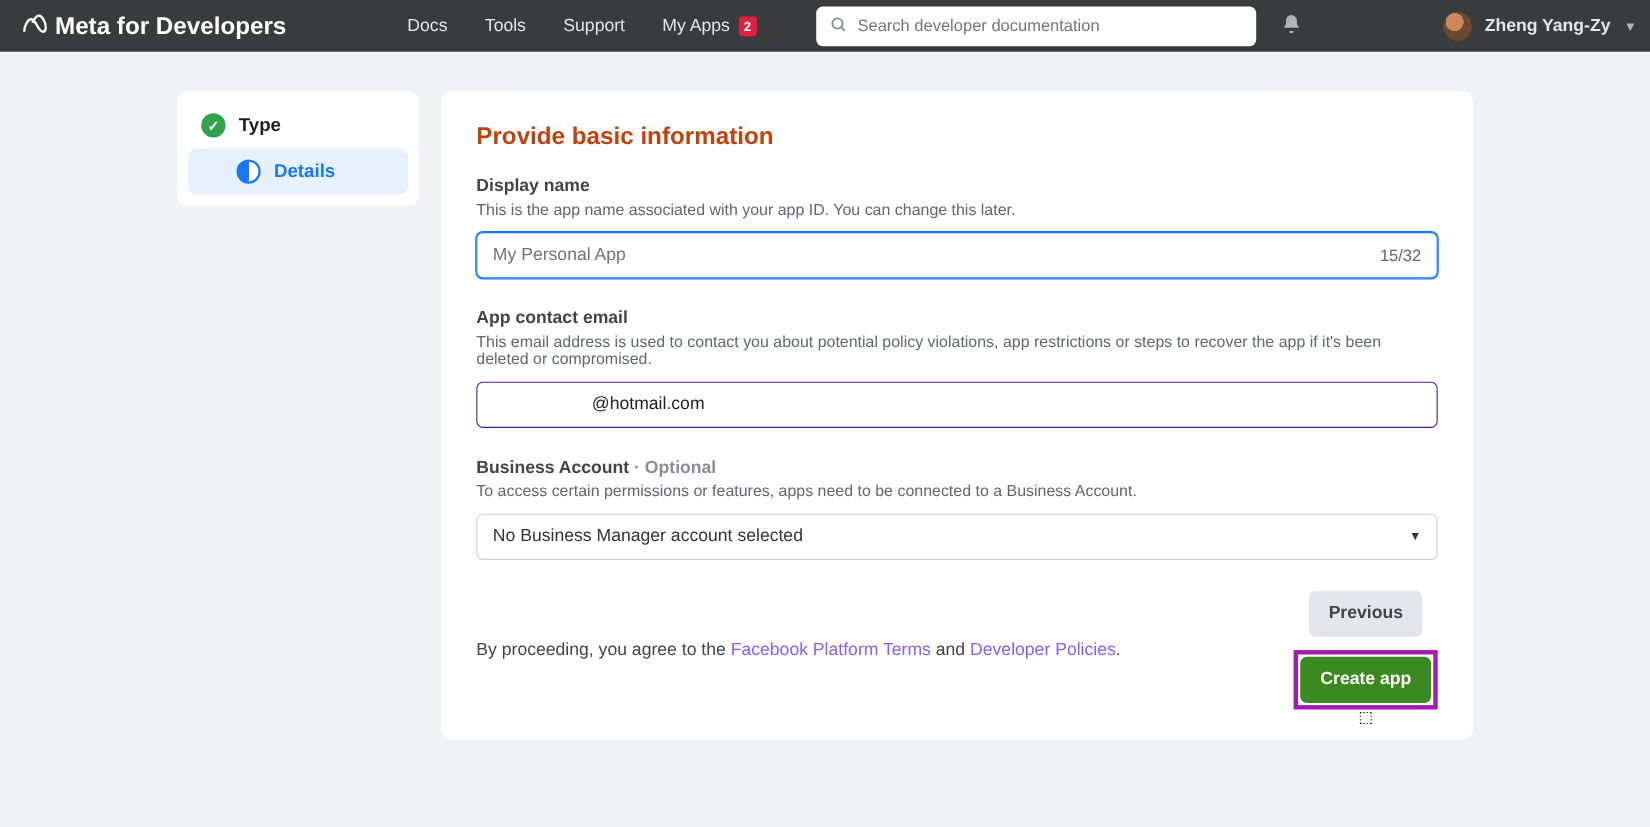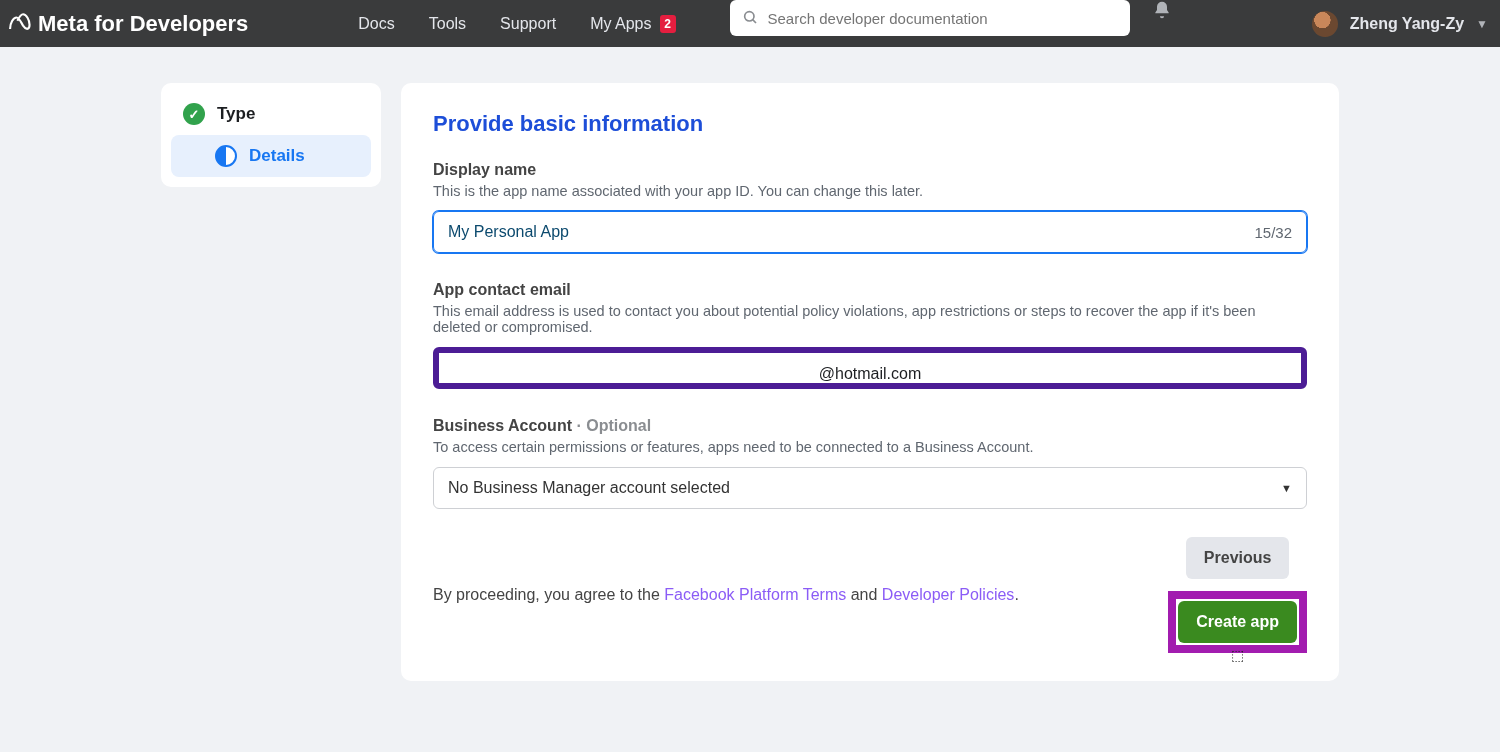--- a/index.html
+++ b/index.html
@@ -6,21 +6,22 @@
     body {
       font-family: -apple-system, BlinkMacSystemFont, "Segoe UI", Helvetica, Arial, sans-serif;
       background: #f0f2f5;
       color: #1c1e21;
       font-size: 14px;
     }
     .topnav {
       background: #3a3b3c;
       height: 47px;
       display: flex;
-      padding: 0 12px 0 4px;
+      align-items: center;
+      padding: 0 12px 0 16px;
       color: #e4e6eb;
     }
     .brand {
       display: flex;
       align-items: center;
       gap: 6px;
       font-size: 22px;
       font-weight: 600;
       color: #fff;
       padding-left: 2px;
@@ -117,21 +118,21 @@
       border: 2px solid #1877f2;
     }
 
     .card {
       width: 938px;
       background: #fff;
       border-radius: 10px;
       padding: 28px 32px 28px 32px;
     }
     .card h1 {
-      font-size: 22px; font-weight: 700; color: #1d4ed8;
+      font-size: 22px; font-weight: 700; color: #c2410c;
       margin-bottom: 24px;
     }
     .fieldlabel {
       font-size: 16px; font-weight: 700; color: #444;
       margin-bottom: 4px;
     }
     .optional { color: #8a8d91; font-weight: 600; }
     .helptext {
       font-size: 14.5px; color: #606770;
       margin-bottom: 12px;
@@ -140,26 +141,25 @@
 
     .inputwrap {
       border: 1px solid #1877f2;
       border-radius: 6px;
       padding: 0 14px;
       height: 42px;
       display:flex; align-items:center;
       box-shadow: 0 0 0 1px #1877f2;
     }
     .inputwrap.plain {
-      border: 6px solid #4c1d95;
+      border: 1px solid #4c1d95;
       box-shadow: none;
-      flex-direction: column;
     }
     .inputwrap input {
-      border:none; outline:none; flex:1; font-size:16px; color:#0c4a6e;
+      border:none; outline:none; flex:1; font-size:16px; color:#737373;
       background: transparent;
     }
     .counter { color:#606770; font-size:15px; }
 
     .selectwrap {
       border: 1px solid #ced0d4;
       border-radius: 6px;
       padding: 0 14px;
       height: 42px;
       display:flex; align-items:center; justify-content:space-between;
@@ -177,21 +177,21 @@
     .btn {
       height: 42px; padding: 0 18px;
       border-radius: 6px; font-size:16px; font-weight:600;
       display:inline-flex; align-items:center; justify-content:center;
       cursor:pointer; border:none;
     }
     .btn.secondary { background:#e4e6eb; color:#444; }
     .btn.primary { background:#3a8a1f; color:#fff; }
 
     .highlight-box {
-      border: 8px solid #a21caf;
+      border: 4px solid #a21caf;
       padding: 2px;
       position: relative;
       display: inline-flex;
     }
     .cursor-hand {
       position: absolute;
       bottom: -18px;
       left: 50%;
       transform: translateX(-50%);
       font-size: 14px;

